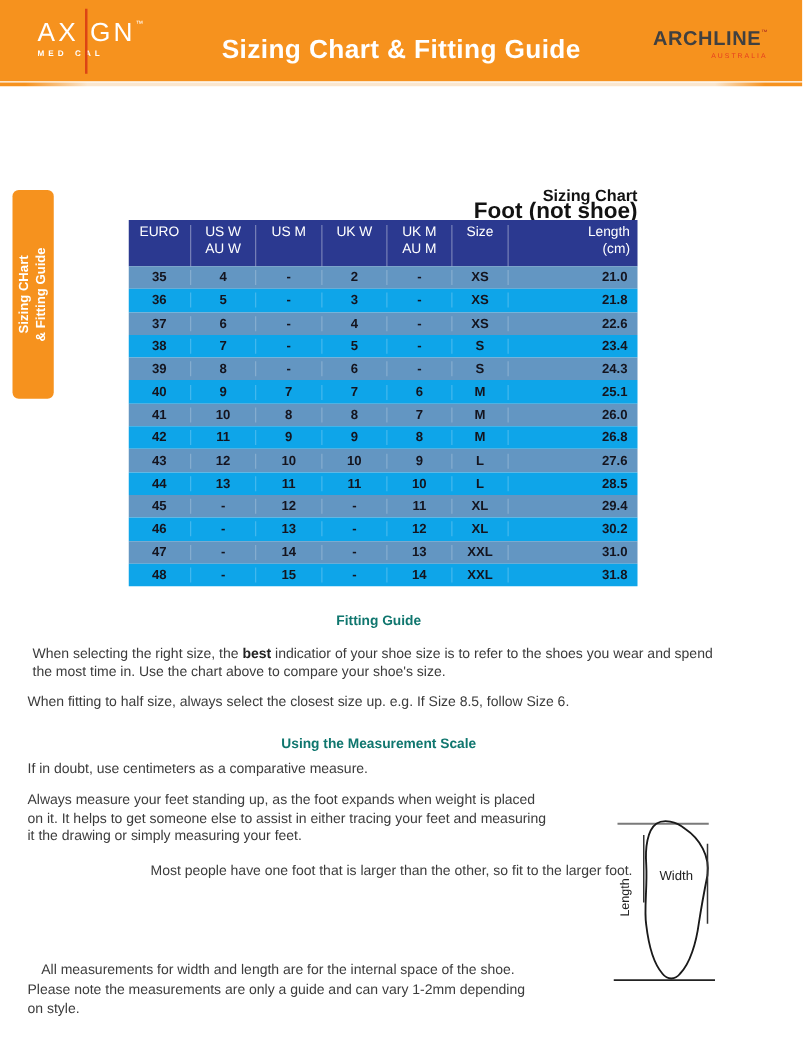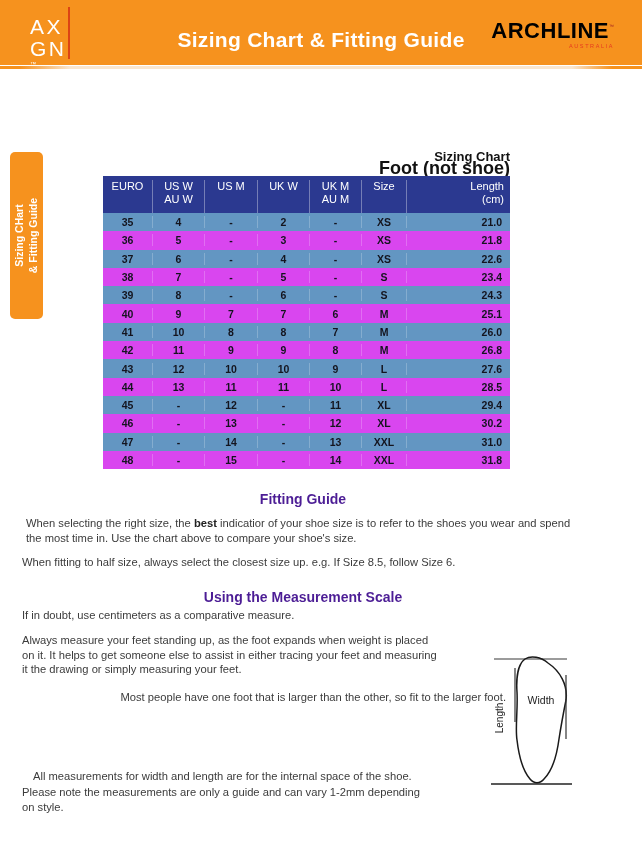--- a/index.html
+++ b/index.html
@@ -5,32 +5,32 @@
   html,body{margin:0;padding:0;background:#ffffff;}
   body{font-family:"Liberation Sans", sans-serif;}
   #page{position:relative;width:642px;height:848px;background:#ffffff;overflow:hidden;}
 
   
   .banner{position:absolute;left:0;top:0;width:642px;height:65px;background:#F6921E;}
   .banner-rule{position:absolute;left:0;top:66px;width:642px;height:3px;
     background:linear-gradient(90deg,#F6921E 0px,#F6921E 20px,#FAE6CE 70px,#FAE6CE calc(100% - 70px),#F6921E calc(100% - 30px),#F6921E 100%);}
 
   .axign{position:absolute;left:30px;top:16px;width:100px;color:#ffffff;}
-  .axign-top{display:flex;align-items:flex-start;font-size:21px;letter-spacing:2.5px;font-weight:400;line-height:22px;flex-direction:column;}
+  .axign-top{display:flex;align-items:flex-start;font-size:21px;letter-spacing:2.5px;font-weight:400;line-height:22px;}
   .axign-gap{display:inline-block;width:9px;}
   .axign-tm{font-size:6px;line-height:6px;margin-top:1px;letter-spacing:0;}
   .axign-bottom{display:flex;font-size:6.5px;font-weight:bold;letter-spacing:3.2px;margin-top:2px;}
   .axign-gap2{display:inline-block;width:6px;}
   .axign-line{position:absolute;left:38px;top:-9px;width:2px;height:52px;background:#DC4414;}
 
   .page-title{position:absolute;left:0;top:28px;width:642px;text-align:center;
     color:#ffffff;font-size:21px;font-weight:bold;letter-spacing:0.3px;}
 
   .archline{position:absolute;right:28px;top:23px;text-align:right;}
-  .archline-name{font-size:22px;font-weight:bold;color:#000000;letter-spacing:0.5px;line-height:16px;}
+  .archline-name{font-size:16px;font-weight:bold;color:#404040;letter-spacing:0.5px;line-height:16px;}
   .archline-tm{font-size:5px;color:#A01D23;vertical-align:top;}
   .archline-sub{font-size:5.5px;color:#E63A20;letter-spacing:1.6px;margin-top:1px;}
 
   
   .side-tab{position:absolute;left:10px;top:152px;width:33px;height:167px;background:#F6921E;border-radius:5px;}
   .side-tab-inner{position:absolute;left:-67px;top:67px;width:167px;height:33px;
     transform:rotate(-90deg);text-align:center;color:#ffffff;font-weight:bold;
     font-size:10.5px;line-height:14px;white-space:pre-line;padding-top:2px;box-sizing:border-box;}
 
   
@@ -39,30 +39,30 @@
   .foot-note{position:absolute;right:132px;top:158px;font-size:18px;font-weight:bold;color:#121212;padding-left:24px;}
 
   .table{position:absolute;left:103px;top:176px;width:407px;}
   .thead{display:flex;background:#2B3990;color:#ffffff;height:37px;box-sizing:border-box;
     padding-top:4px;font-weight:normal;font-size:11px;line-height:13px;}
   .th,.td{box-sizing:border-box;}
   .th{text-align:center;}
   .tbody{display:block;border-radius:17px;}
   .tr{display:flex;height:18.3px;align-items:center;font-size:10.5px;font-weight:bold;color:#14141e;}
   .rowA{background:#6396C2;}
-  .rowB{background:#d946ef;}
+  .rowB{background:#0ea5e9;}
   .td{text-align:center;}
   .c0{width:50px;} .c1{width:52px;} .c2{width:53px;} .c3{width:52px;} .c4{width:52px;} .c5{width:45px;} .c6{width:103px;}
   .th.c6{text-align:right;padding-right:6px;}
   .td.c6{text-align:right;padding-right:8px;}
   .th:not(.c6){border-right:1px solid rgba(255,255,255,0.35);}
   .td:not(.c6){border-right:1px solid rgba(255,255,255,0.22);}
 
   
-  .h2{position:absolute;left:0;width:606px;text-align:center;font-size:14px;font-weight:bold;color:#4c1d95;}
+  .h2{position:absolute;left:0;width:606px;text-align:center;font-size:11px;font-weight:bold;color:#0f766e;}
   .para{position:absolute;left:22px;font-size:11.2px;line-height:14.5px;color:#3b3b3b;white-space:pre-line;}
   .para b{color:#222222;}
 
   
   .foot-svg{position:absolute;left:487px;top:637px;}
 </style>
 </head>
 <body>
 
 <div id="page">

